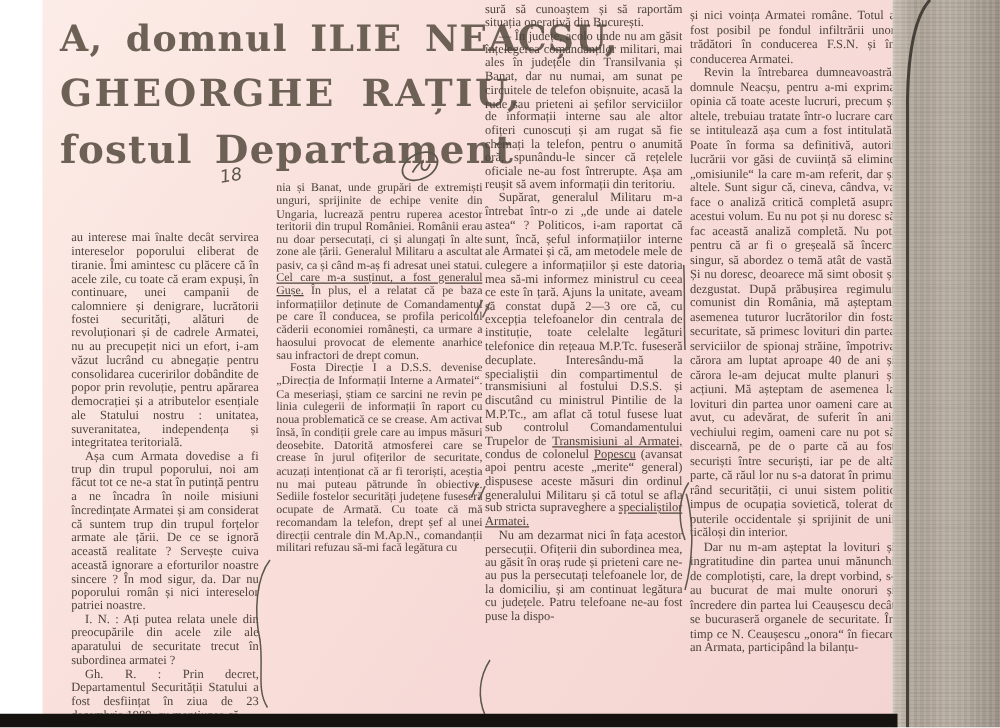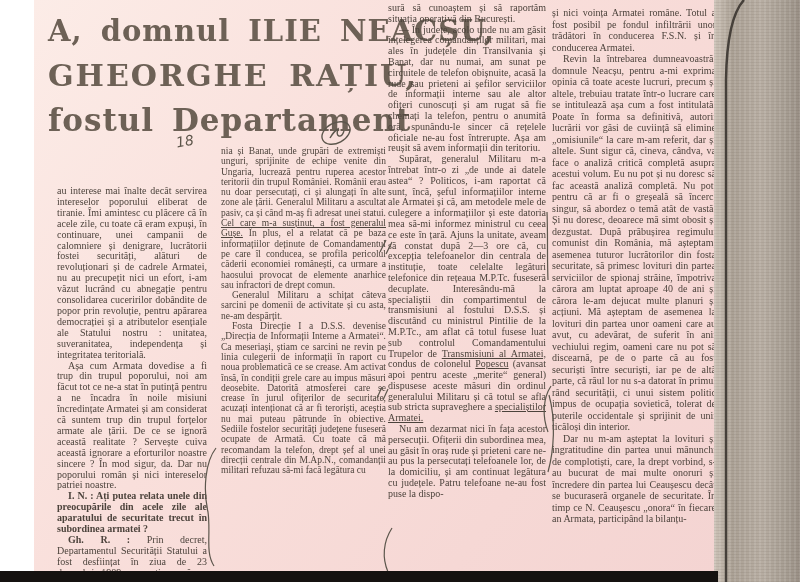--- a/index.html
+++ b/index.html
@@ -43,21 +43,21 @@
     position:absolute;overflow:hidden;
     color:var(--color-ink,#4c433c);
     text-align:justify;
   }
   .col p{margin:0;}
   .col p.indent{text-indent:11px;}
   .c1{left:57px;top:186px;width:150px;height:385px;font-size:10px;line-height:10.9px;}
   .c2{left:221px;top:146px;width:165px;height:425px;font-size:9.5px;line-height:10.3px;}
   .c3{left:388px;top:3px;width:158px;height:564px;font-size:10px;line-height:10.8px;}
   .c4{left:552px;top:7px;width:164px;height:564px;font-size:10px;line-height:11.5px;}
-  .col span.bold{font-weight:700;}
+  .col span.bold{font-weight:400;}
   .col span.u{text-decoration:underline;text-decoration-thickness:1px;text-underline-offset:1px;}
   .annotations{position:absolute;left:0;top:0;width:800px;height:582px;pointer-events:none;}
 </style>
 </head>
 <body>
 
 <div class="paper"></div>
 
 <div class="headline">
   <span class="hl hl1">A, domnul ILIE NEACȘU,</span>
@@ -68,21 +68,20 @@
 <div class="hw-number">18</div>
 
 <div class="col c1">
     <p class=""><span>au interese mai înalte decât servirea intereselor poporului eliberat de tiranie. Îmi amintesc cu plăcere că în acele zile, cu toate că eram expuși, în continuare, unei campanii de calomniere și denigrare, lucrătorii fostei securități, alături de revoluționari și de cadrele Armatei, nu au precupețit nici un efort, i-am văzut lucrând cu abnegație pentru consolidarea cuceririlor dobândite de popor prin revoluție, pentru apărarea democrației și a atributelor esențiale ale Statului nostru : unitatea, suveranitatea, independența și integritatea teritorială.</span></p>
     <p class="indent"><span>Așa cum Armata dovedise a fi trup din trupul poporului, noi am făcut tot ce ne-a stat în putință pentru a ne încadra în noile misiuni încredințate Armatei și am considerat că suntem trup din trupul forțelor armate ale țării. De ce se ignoră această realitate ? Servește cuiva această ignorare a eforturilor noastre sincere ? În mod sigur, da. Dar nu poporului român și nici intereselor patriei noastre.</span></p>
     <p class="indent"><span class="bold">I. N. : Ați putea relata unele din preocupările din acele zile ale aparatului de securitate trecut în subordinea armatei ?</span></p>
     <p class="indent"><span class="bold">Gh. R. : </span><span>Prin decret, Departamentul Securității Statului a fost desființat în ziua de 23 decembrie 1989, cu mențiunea că</span></p>
   </div>
 <div class="col c2">
     <p class=""><span>nia și Banat, unde grupări de extremiști unguri, sprijinite de echipe venite din Ungaria, lucrează pentru ruperea acestor teritorii din trupul României. Românii erau nu doar persecutați, ci și alungați în alte zone ale țării. Generalul Militaru a ascultat pasiv, ca și când m-aș fi adresat unei statui. </span><span class="u">Cel care m-a susținut, a fost generalul Gușe.</span><span> În plus, el a relatat că pe baza informațiilor deținute de Comandamentul pe care îl conducea, se profila pericolul căderii economiei românești, ca urmare a haosului provocat de elemente anarhice sau infractori de drept comun.</span></p>
-    <p class="indent"><span>Generalul Militaru a schițat câteva sarcini pe domenii de activitate și cu asta, ne-am despărțit.</span></p>
     <p class="indent"><span>Fosta Direcție I a D.S.S. devenise „Direcția de Informații Interne a Armatei“. Ca meseriași, știam ce sarcini ne revin pe linia culegerii de informații în raport cu noua problematică ce se crease. Am activat însă, în condiții grele care au impus măsuri deosebite. Datorită atmosferei care se crease în jurul ofițerilor de securitate, acuzați intenționat că ar fi teroriști, aceștia nu mai puteau pătrunde în obiective. Sediile fostelor securități județene fuseseră ocupate de Armată. Cu toate că mă recomandam la telefon, drept șef al unei direcții centrale din M.Ap.N., comandanții militari refuzau să-mi facă legătura cu</span></p>
   </div>
 <div class="col c3">
     <p class=""><span>sură să cunoaștem și să raportăm situația operativă din București.</span></p>
     <p class="indent"><span>— În județe, acolo unde nu am găsit înțelegerea comandanților militari, mai ales în județele din Transilvania și Banat, dar nu numai, am sunat pe circuitele de telefon obișnuite, acasă la rude sau prieteni ai șefilor serviciilor de informații interne sau ale altor ofițeri cunoscuți și am rugat să fie chemați la telefon, pentru o anumită oră, spunându-le sincer că rețelele oficiale ne-au fost întrerupte. Așa am reușit să avem informații din teritoriu.</span></p>
     <p class="indent"><span>Supărat, generalul Militaru m-a întrebat într-o zi „de unde ai datele astea“ ? Politicos, i-am raportat că sunt, încă, șeful informațiilor interne ale Armatei și că, am metodele mele de culegere a informațiilor și este datoria mea să-mi informez ministrul cu ceea ce este în țară. Ajuns la unitate, aveam să constat după 2—3 ore că, cu excepția telefoanelor din centrala de instituție, toate celelalte legături telefonice din rețeaua M.P.Tc. fuseseră decuplate. Interesându-mă la specialiștii din compartimentul de transmisiuni al fostului D.S.S. și discutând cu ministrul Pintilie de la M.P.Tc., am aflat că totul fusese luat sub controlul Comandamentului Trupelor de </span><span class="u">Transmisiuni al Armatei,</span><span> condus de colonelul </span><span class="u">Popescu</span><span> (avansat apoi pentru aceste „merite“ general) dispusese aceste măsuri din ordinul generalului Militaru și că totul se afla sub stricta supraveghere a </span><span class="u">specialiștilor Armatei.</span></p>
     <p class="indent"><span>Nu am dezarmat nici în fața acestor persecuții. Ofițerii din subordinea mea, au găsit în oraș rude și prieteni care ne-au pus la persecutați telefoanele lor, de la domiciliu, și am continuat legătura cu județele. Patru telefoane ne-au fost puse la dispo-</span></p>
   </div>
 <div class="col c4">
     <p class=""><span>și nici voința Armatei române. Totul a fost posibil pe fondul infiltrării unor trădători în conducerea F.S.N. și în conducerea Armatei.</span></p>

